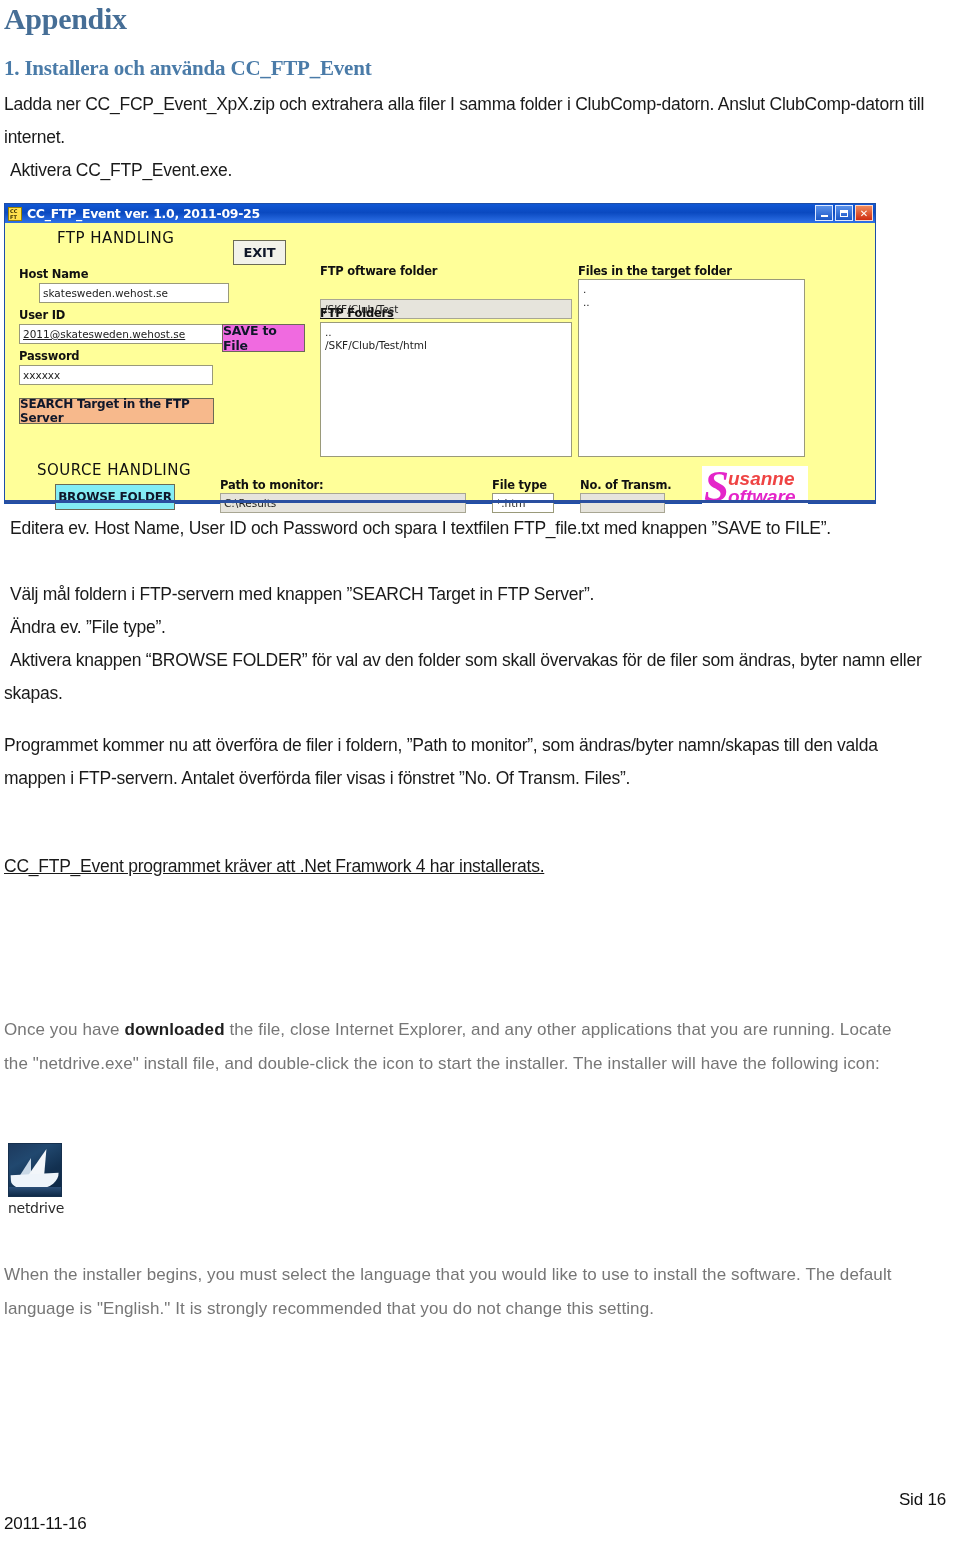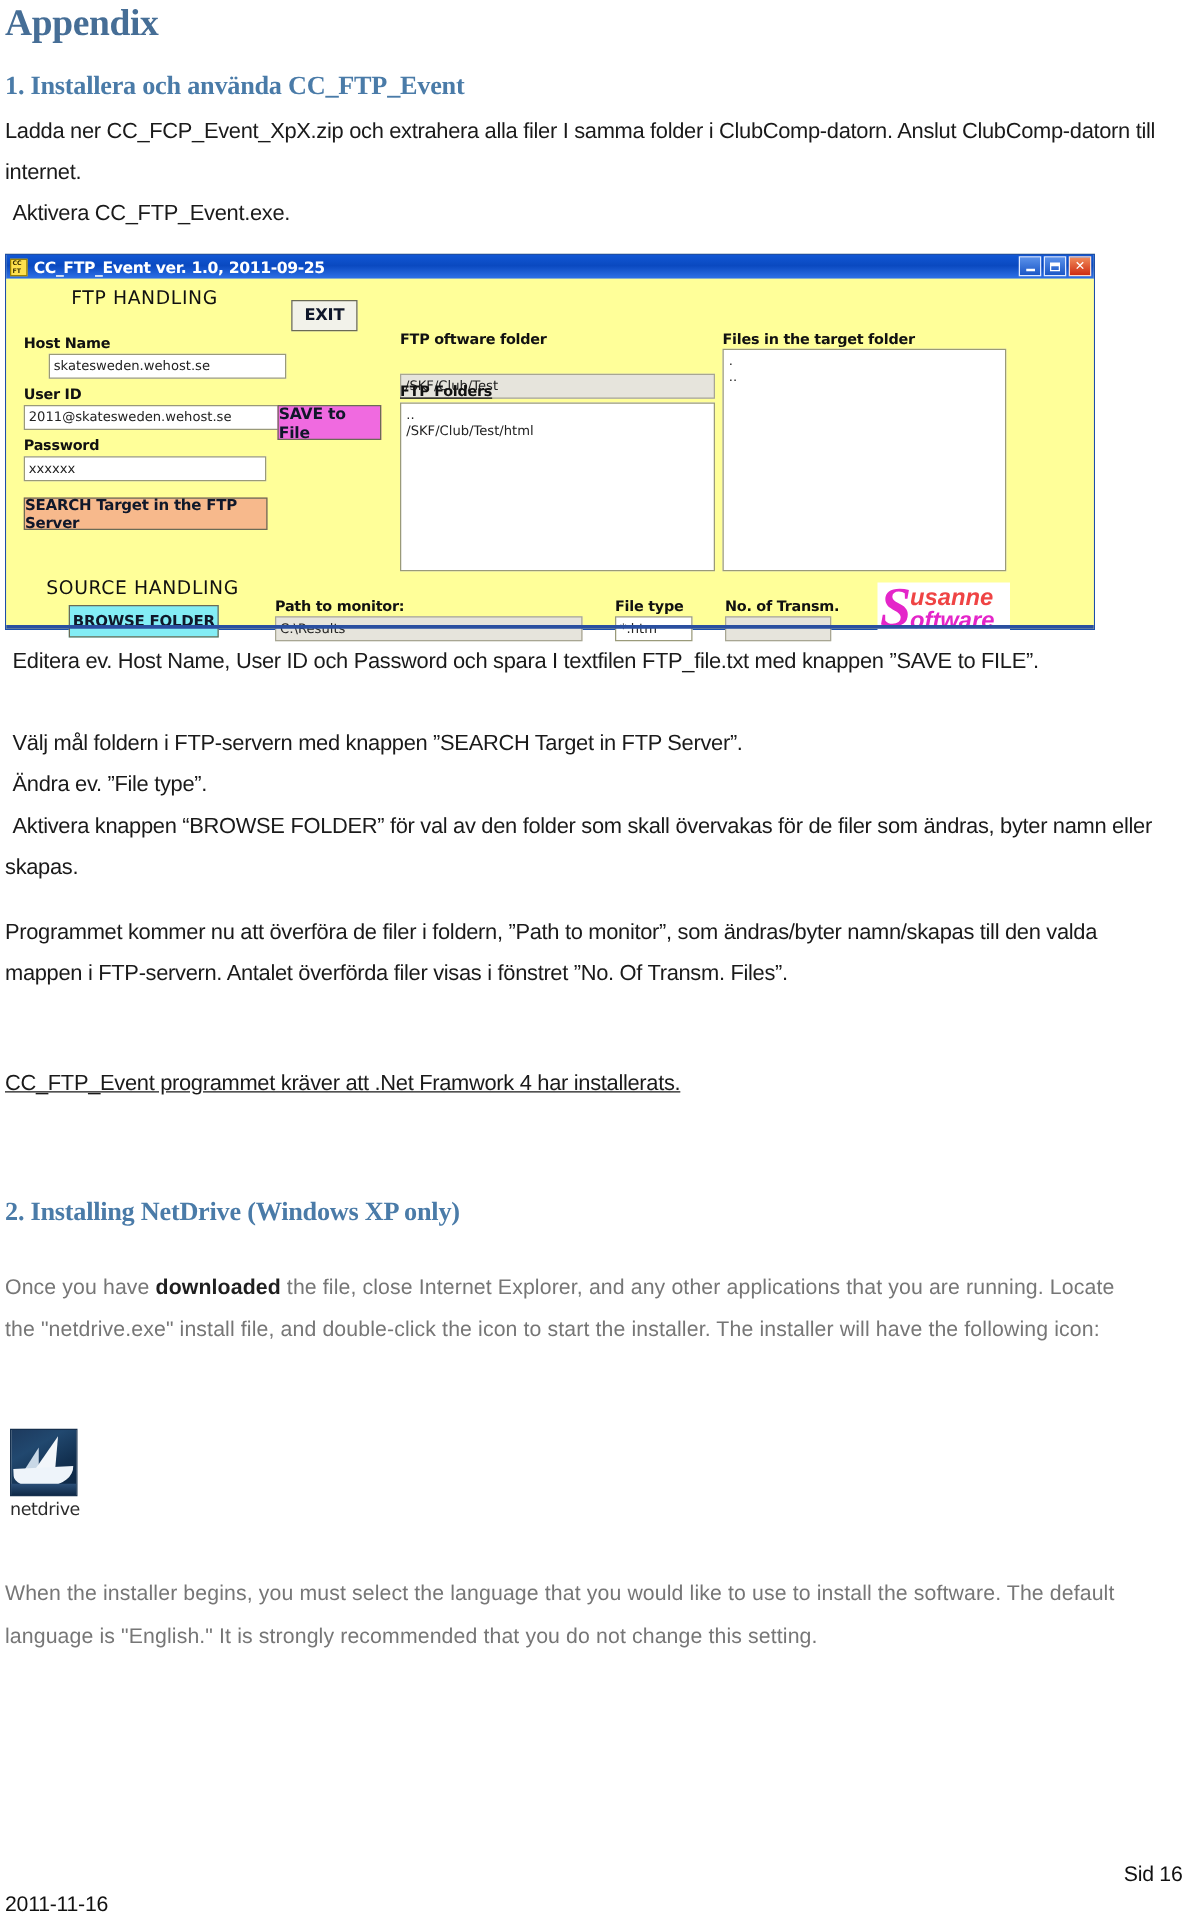--- a/index.html
+++ b/index.html
@@ -230,21 +230,21 @@
     </div>
 
     <div class="app-body">
 
       <div class="sec-title" style="left:52px; top:6px;">FTP HANDLING</div>
 
       <div class="fld-label" style="left:14px; top:44px;">Host Name</div>
       <div class="txtbox" style="left:14px; top:60px; width:190px; height:20px;margin-left:20px;">skatesweden.wehost.se</div>
 
       <div class="fld-label" style="left:14px; top:85px;">User ID</div>
-      <div class="txtbox" style="left:14px; top:101px; width:224px; height:20px;">2011@skatesweden.wehost.se</div>
+      <div class="txtbox" style="left:14px; top:101px; width:224px; height:20px;text-decoration:underline;">2011@skatesweden.wehost.se</div>
 
       <div class="fld-label" style="left:14px; top:126px;">Password</div>
       <div class="txtbox" style="left:14px; top:142px; width:194px; height:20px;">xxxxxx</div>
 
       <div class="btn search" style="left:14px; top:175px; width:195px; height:26px;">SEARCH Target in the FTP Server</div>
 
       <div class="btn exit" style="left:228px; top:17px; width:53px; height:25px;">EXIT</div>
       <div class="btn save" style="left:217px; top:101px; width:83px; height:28px;">SAVE to File</div>
 
       <div class="fld-label" style="left:315px; top:41px;">FTP oftware folder</div>
@@ -284,21 +284,20 @@
     </div>
   </div>
 
   <div class="body-block indent" style="top:512px;">Editera ev. Host Name, User ID och Password och spara I textfilen FTP_file.txt med knappen ”SAVE to FILE”.</div>
   <div class="body-block indent" style="top:578px;">Välj mål foldern i FTP-servern med knappen ”SEARCH Target in FTP Server”.</div>
   <div class="body-block indent" style="top:611px;">Ändra ev. ”File type”.</div>
   <div class="body-block indent" style="top:644px;">Aktivera knappen “BROWSE FOLDER” för val av den folder som skall övervakas för de filer som ändras, byter namn eller skapas.</div>
   <div class="body-block" style="top:729px;">Programmet kommer nu att överföra de filer i foldern, ”Path to monitor”, som ändras/byter namn/skapas till den valda mappen i FTP-servern. Antalet överförda filer visas i fönstret ”No. Of Transm. Files”.</div>
   <div class="body-block" style="top:850px;text-decoration:underline;">CC_FTP_Event programmet kräver att .Net Framwork 4 har installerats.</div>
 
-  <div class="h-sec2">2. Installing NetDrive (Windows XP only)</div>
 
   <div class="gray-block" style="top:1013px;"><span>Once you have </span><b>downloaded</b><span> the file, close Internet Explorer, and any other applications that you are running. Locate the "netdrive.exe" install file, and double-click the icon to start the installer. The installer will have the following icon:</span></div>
 
   <div class="nd-wrap">
     <div class="nd-icon">
       <div class="sail2"></div>
       <div class="sail1"></div>
       <div class="hull"></div>
       <div class="water"></div>
     </div>

